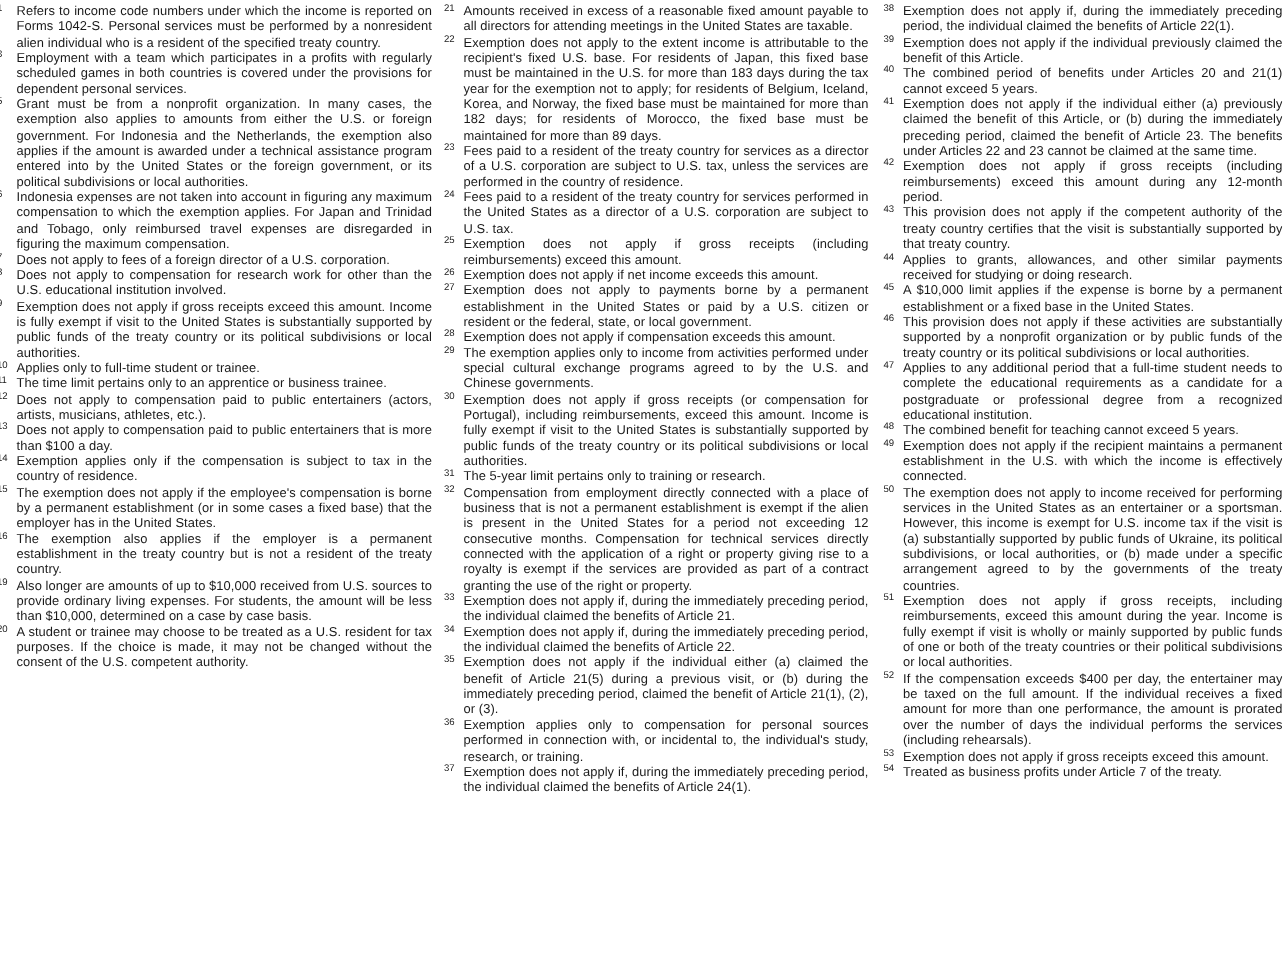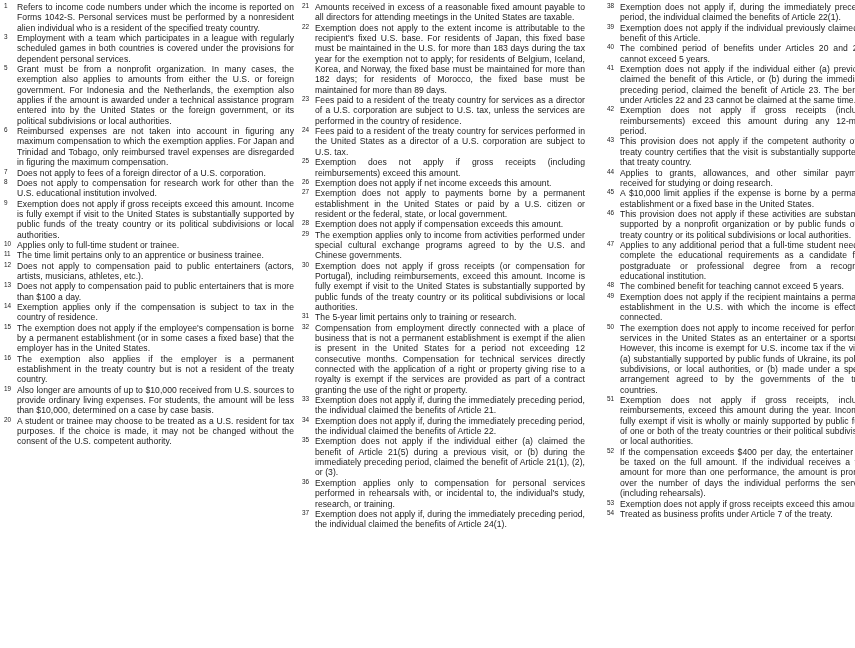--- a/index.html
+++ b/index.html
@@ -13,26 +13,27 @@
     position: relative;
     width: 855px;
     height: 648px;
     background: #ffffff;
     overflow: hidden;
     padding: 2px 0 0 4px;
   }
   .cols {
     display: flex;
     align-items: flex-start;
+    justify-content: flex-end;
   }
   .col {
     flex: 0 0 auto;
   }
   .col-1 { width: 290px; margin-right: 8px; }
-  .col-2 { width: 283px; margin-right: 22px; }
+  .col-2 { width: 283px; margin-right: 10px; }
   .col-3 { width: 266px; }
   .fn {
     position: relative;
     padding-left: 13px;
     font-size: 8.6px;
     line-height: 10.35px;
     text-align: justify;
     text-justify: inter-word;
     letter-spacing: 0.05px;
   }
@@ -51,29 +52,29 @@
 
 <div class="page">
   <div class="cols">
     <div class="col col-1">
         <div class="fn">
           <span class="fn-num">1</span>
           <div class="fn-text">Refers to income code numbers under which the income is reported on Forms 1042-S. Personal services must be performed by a nonresident alien individual who is a resident of the specified treaty country.</div>
         </div>
         <div class="fn">
           <span class="fn-num">3</span>
-          <div class="fn-text">Employment with a team which participates in a league with regularly scheduled games in both countries is covered under the provisions for dependent personal services.</div>
+          <div class="fn-text">Employment with a team which participates in a profits with regularly scheduled games in both countries is covered under the provisions for dependent personal services.</div>
         </div>
         <div class="fn">
           <span class="fn-num">5</span>
           <div class="fn-text">Grant must be from a nonprofit organization. In many cases, the exemption also applies to amounts from either the U.S. or foreign government. For Indonesia and the Netherlands, the exemption also applies if the amount is awarded under a technical assistance program entered into by the United States or the foreign government, or its political subdivisions or local authorities.</div>
         </div>
         <div class="fn">
           <span class="fn-num">6</span>
-          <div class="fn-text">Reimbursed expenses are not taken into account in figuring any maximum compensation to which the exemption applies. For Japan and Trinidad and Tobago, only reimbursed travel expenses are disregarded in figuring the maximum compensation.</div>
+          <div class="fn-text">Indonesia expenses are not taken into account in figuring any maximum compensation to which the exemption applies. For Japan and Trinidad and Tobago, only reimbursed travel expenses are disregarded in figuring the maximum compensation.</div>
         </div>
         <div class="fn">
           <span class="fn-num">7</span>
           <div class="fn-text">Does not apply to fees of a foreign director of a U.S. corporation.</div>
         </div>
         <div class="fn">
           <span class="fn-num">8</span>
           <div class="fn-text">Does not apply to compensation for research work for other than the U.S. educational institution involved.</div>
         </div>
         <div class="fn">
@@ -173,21 +174,21 @@
         <div class="fn">
           <span class="fn-num">34</span>
           <div class="fn-text">Exemption does not apply if, during the immediately preceding period, the individual claimed the benefits of Article 22.</div>
         </div>
         <div class="fn">
           <span class="fn-num">35</span>
           <div class="fn-text">Exemption does not apply if the individual either (a) claimed the benefit of Article 21(5) during a previous visit, or (b) during the immediately preceding period, claimed the benefit of Article 21(1), (2), or (3).</div>
         </div>
         <div class="fn">
           <span class="fn-num">36</span>
-          <div class="fn-text">Exemption applies only to compensation for personal services performed in rehearsals with, or incidental to, the individual's study, research, or training.</div>
+          <div class="fn-text">Exemption applies only to compensation for personal sources performed in connection with, or incidental to, the individual's study, research, or training.</div>
         </div>
         <div class="fn">
           <span class="fn-num">37</span>
           <div class="fn-text">Exemption does not apply if, during the immediately preceding period, the individual claimed the benefits of Article 24(1).</div>
         </div>
       </div>
     <div class="col col-3">
         <div class="fn">
           <span class="fn-num">38</span>
           <div class="fn-text">Exemption does not apply if, during the immediately preceding period, the individual claimed the benefits of Article 22(1).</div>

